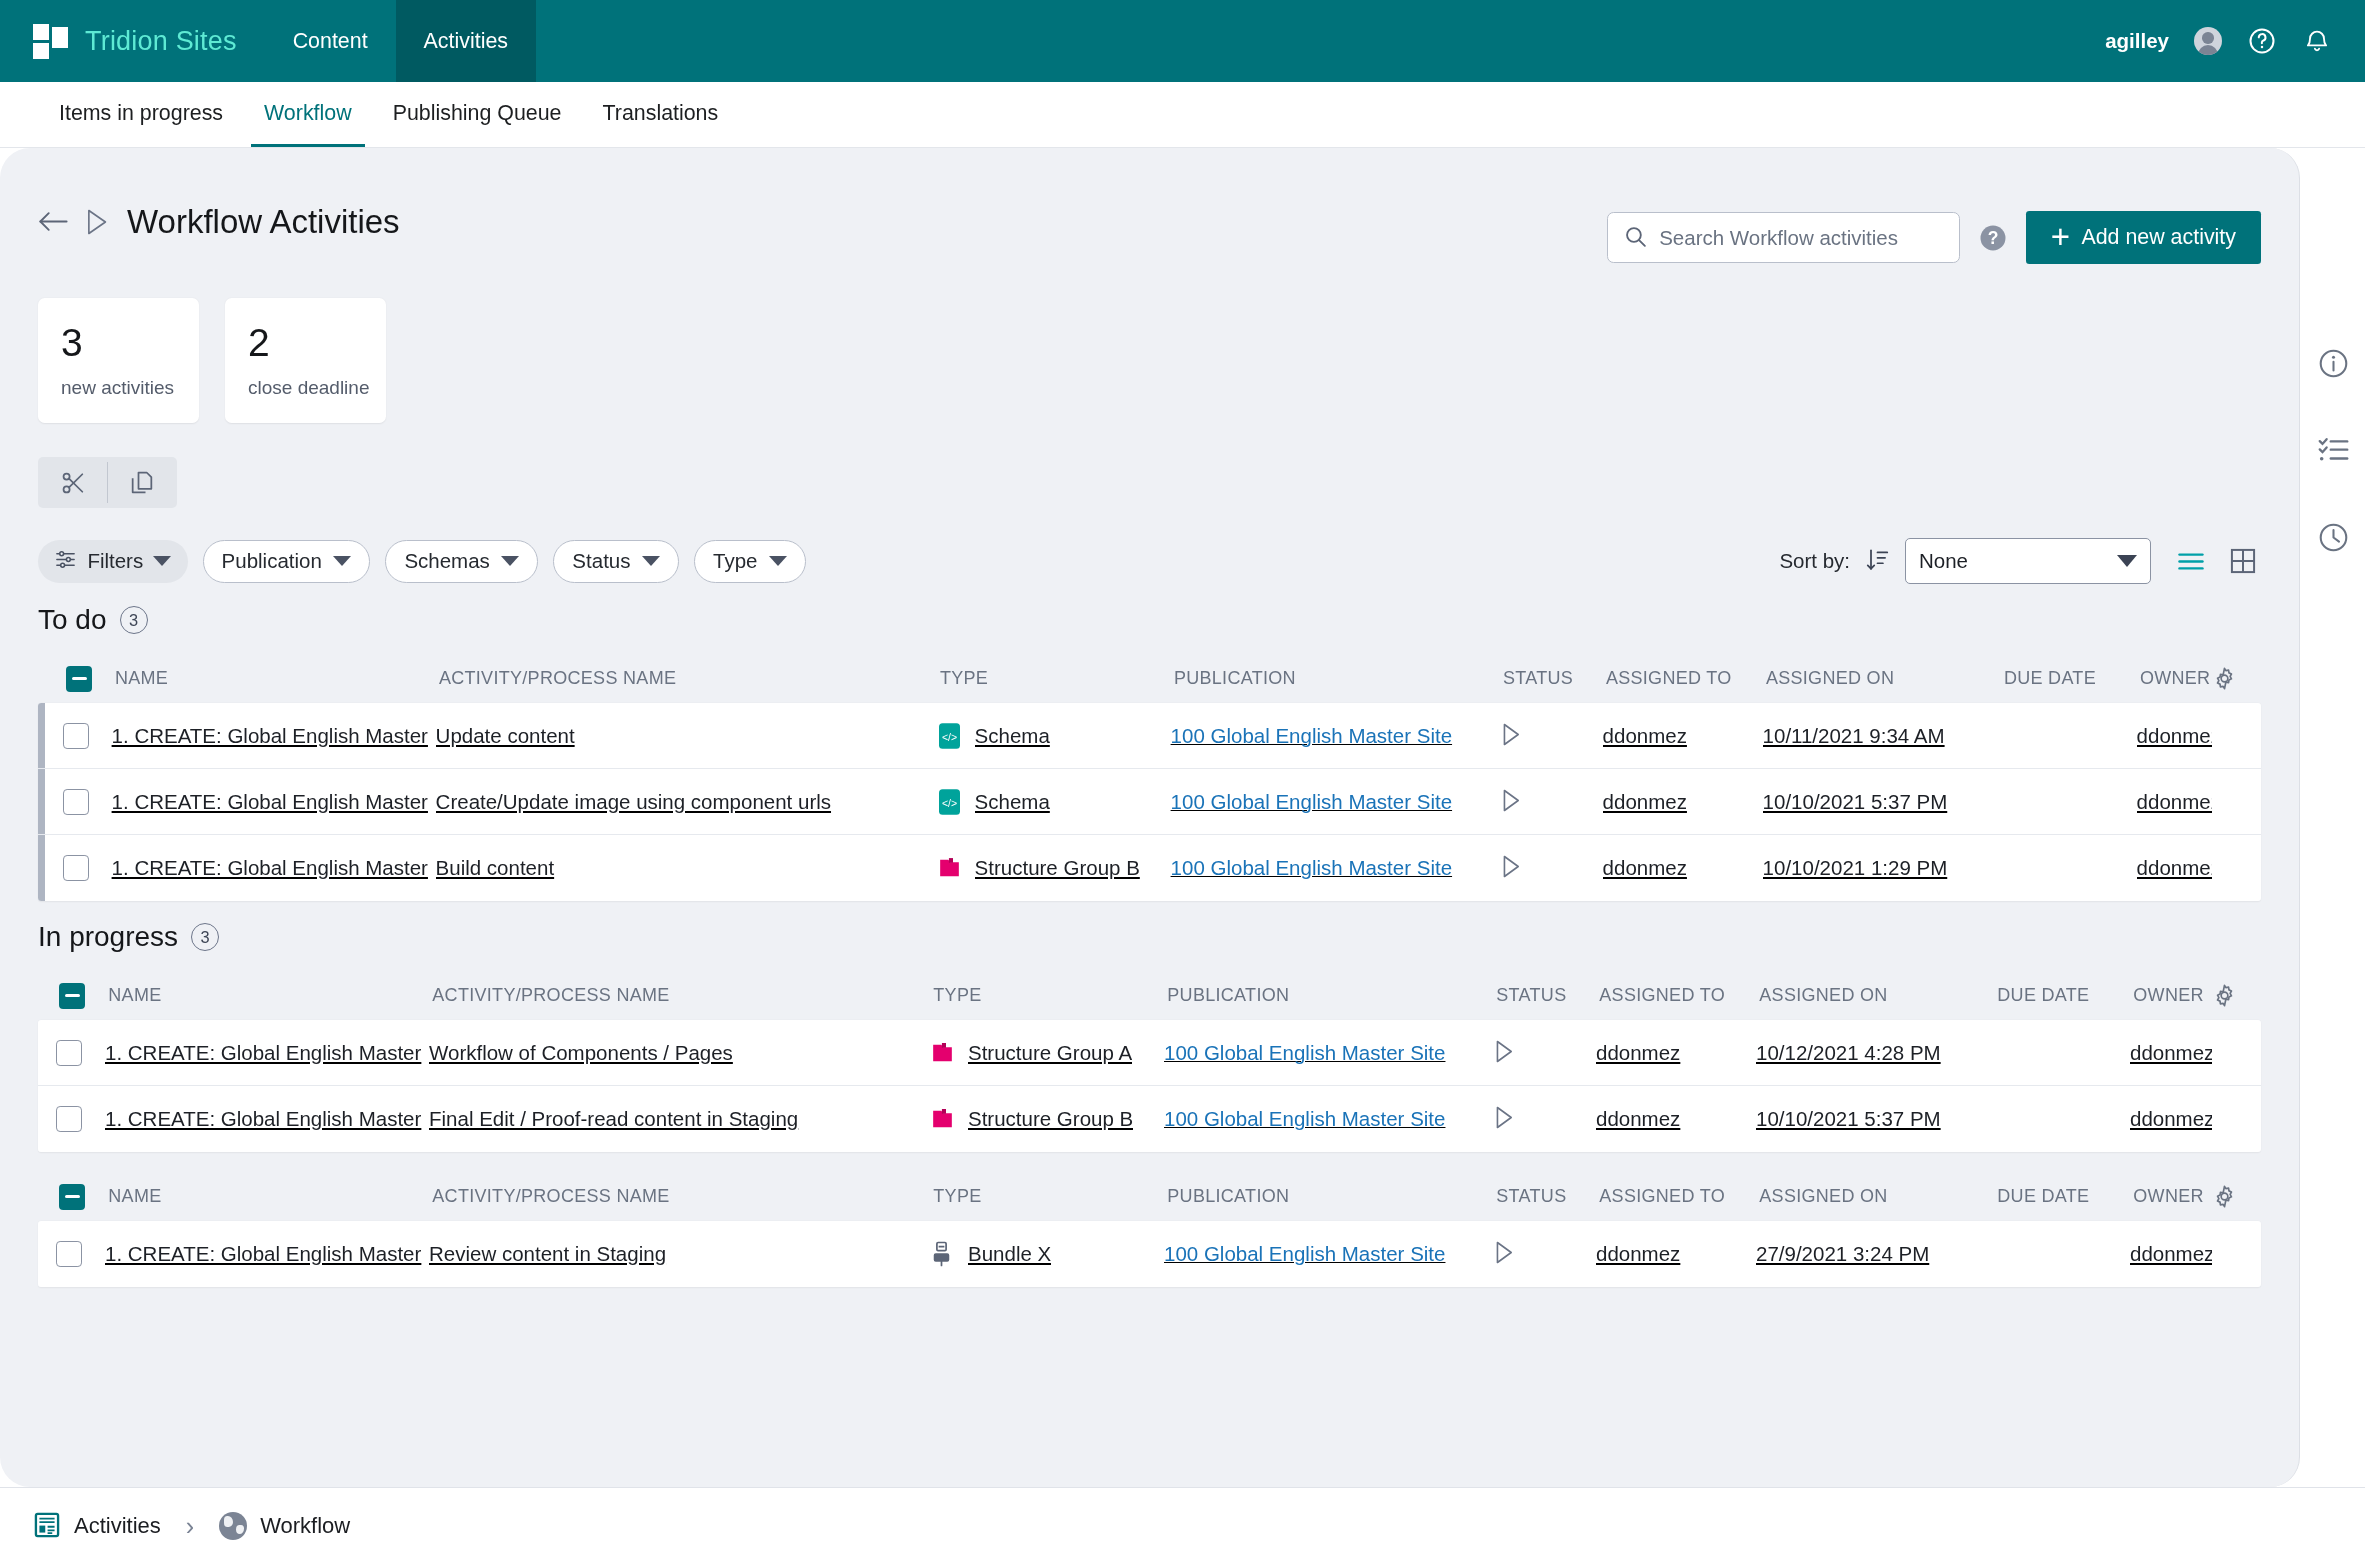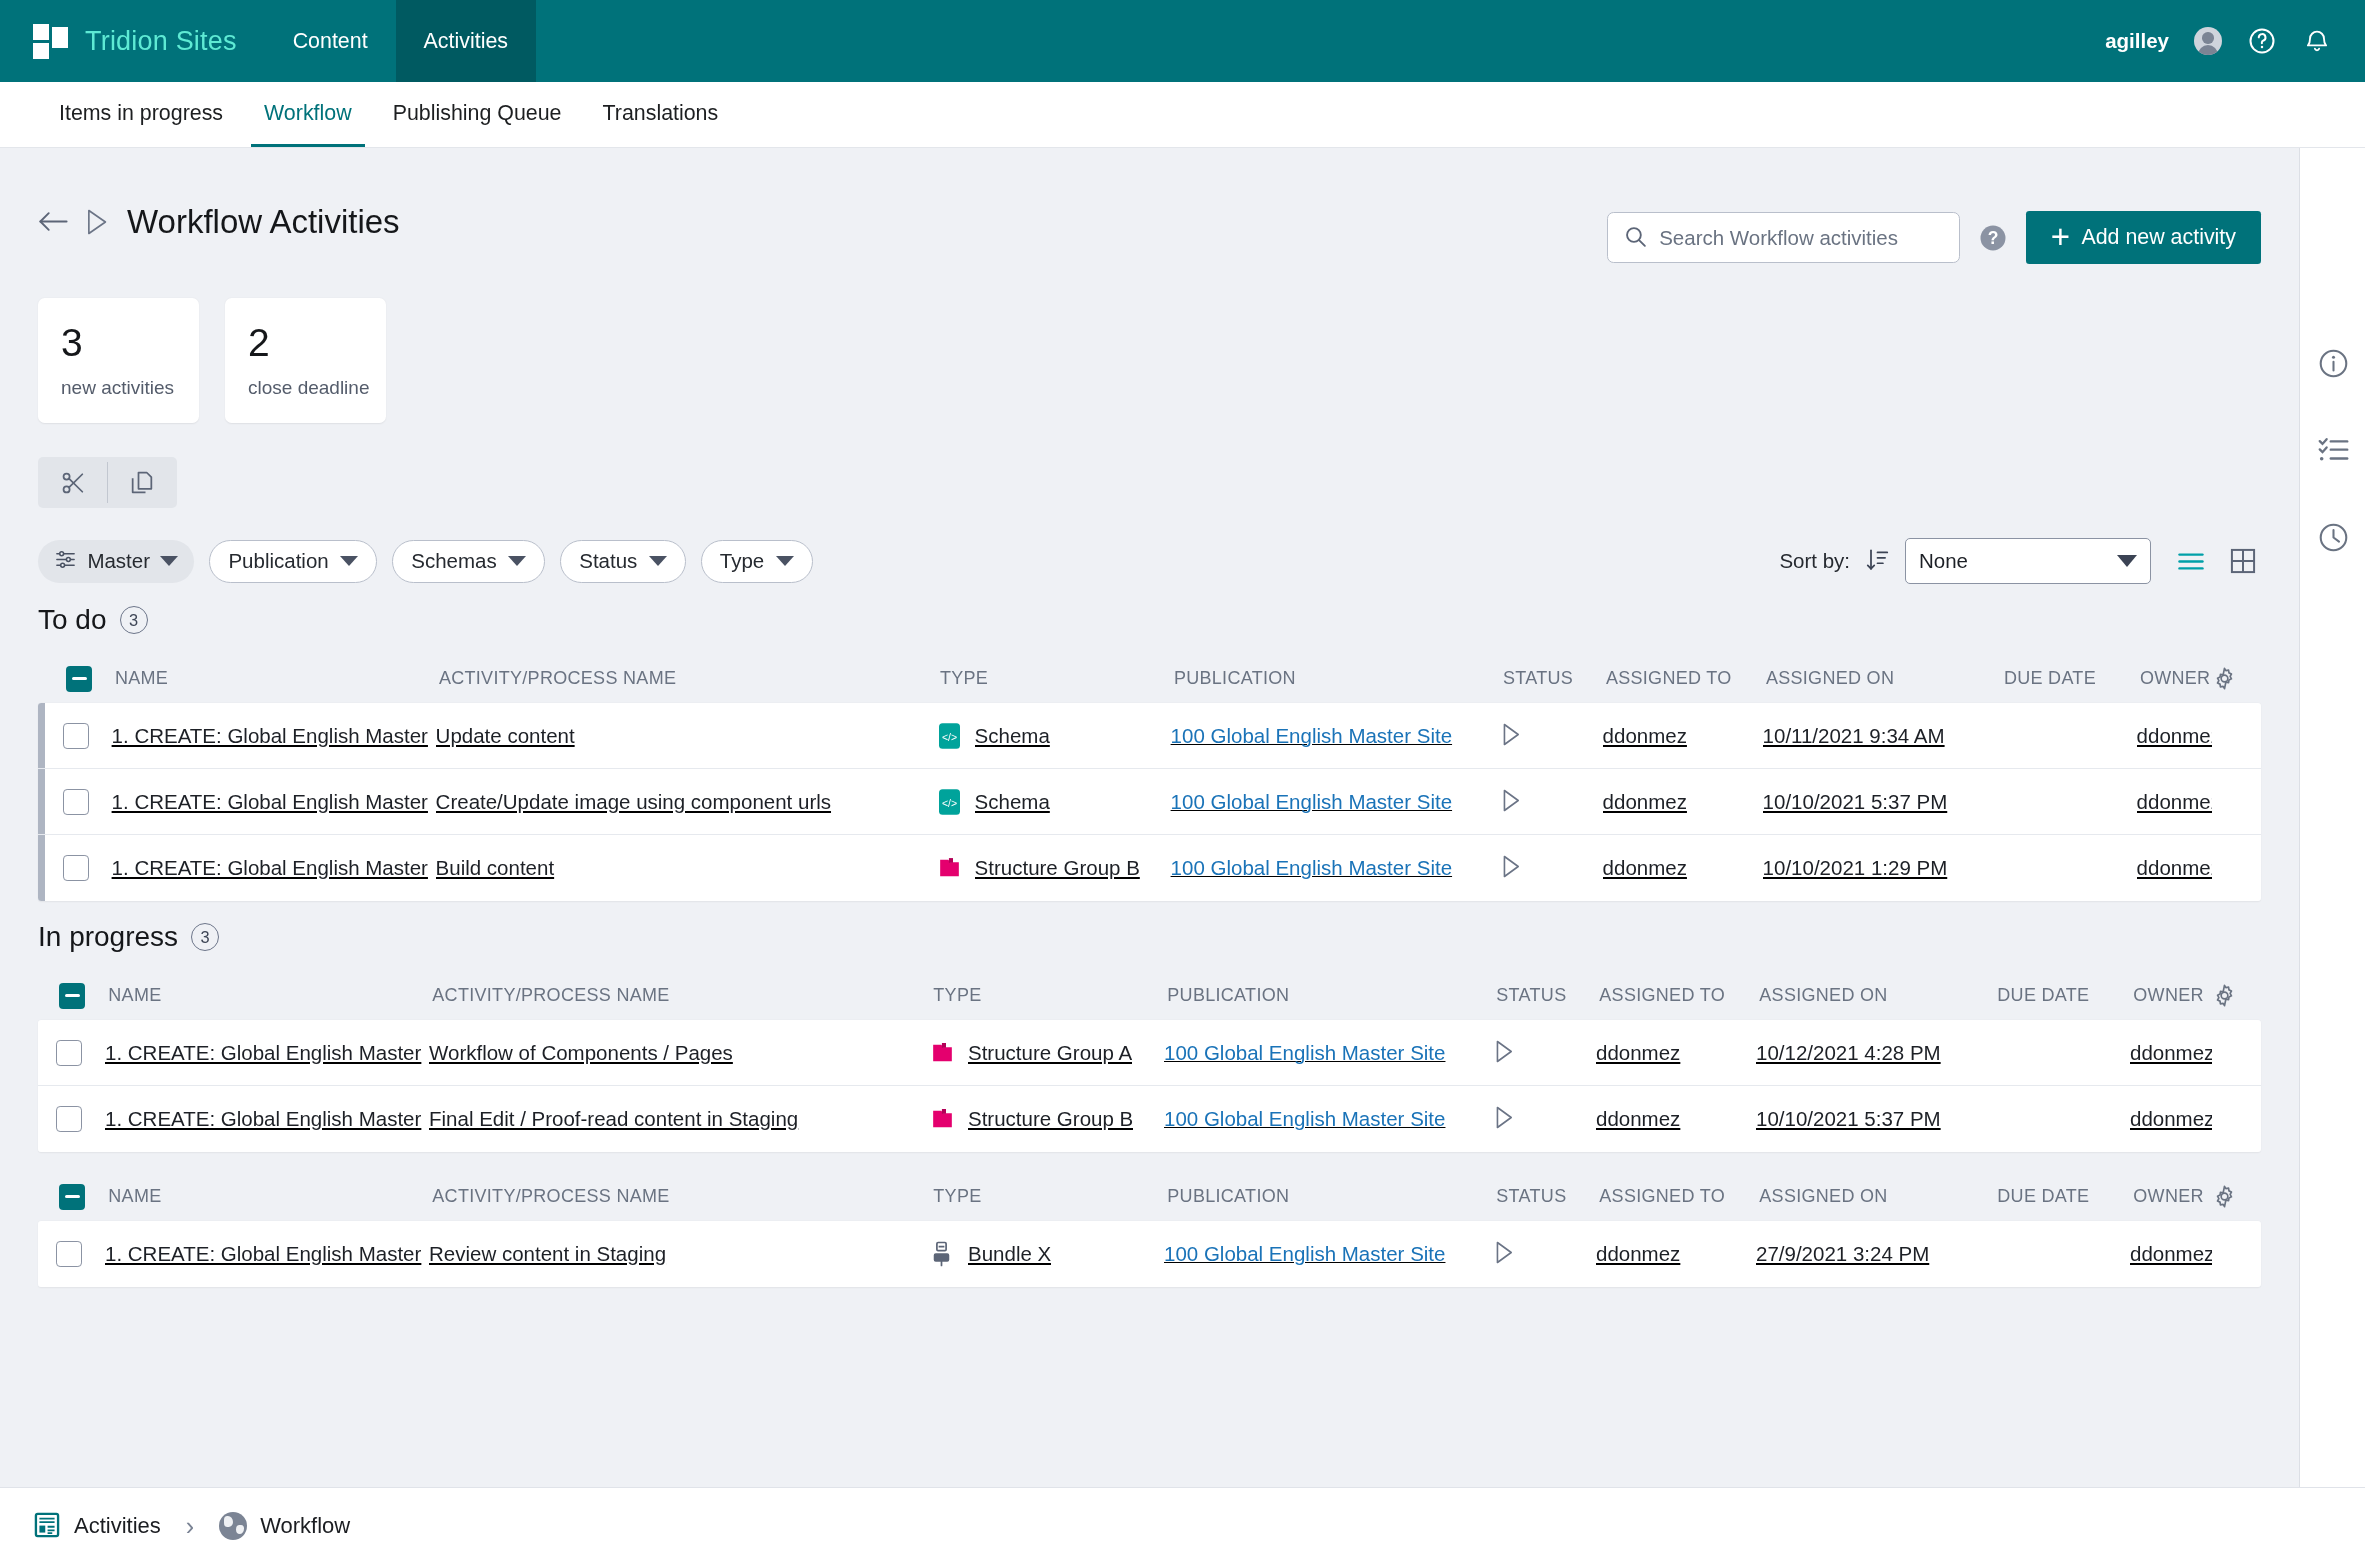--- a/index.html
+++ b/index.html
@@ -50,20 +50,21 @@
     display: flex; align-items: center; font-size: 21.4px; color: #1d1f21; cursor: pointer;
     padding: 0 13px; margin-right: 15px; border-bottom: 3.3px solid transparent; white-space: nowrap;
   }
   .subtab.active { color: #00727a; border-bottom-color: #00727a; }
 
   
   .body-wrap { flex: 1 1 auto; display: flex; min-height: 0; }
   .main {
     flex: 1 1 auto; background: #eff1f5; position: relative; overflow: hidden;
     border-right: 0.8px solid #dcdfe5;
+    border-radius: 30px;
   }
   .rightrail {
     width: 66px; flex: 0 0 66px; background: #fff; display: flex; flex-direction: column;
     align-items: center; padding-top: 197px; gap: 51px;
   }
   .rail-icon { width: 36px; height: 36px; display: flex; align-items: center; justify-content: center; cursor: pointer; }
 
   
   .page-head { display: flex; align-items: center; padding: 31px 38px 0 38px; }
   .back-arrow, .play-tri { cursor: pointer; display: flex; align-items: center; }
@@ -314,21 +315,21 @@
           <span>
             <svg width="23" height="23" viewBox="0 0 24 24" fill="none" stroke="#4a5263" stroke-width="1.6" stroke-linecap="round">
               <path d="M3 6h18"></path>
                 <path d="M3 12h18"></path>
                 <path d="M3 18h18"></path>
               <circle cx="8" cy="6" r="2" fill="#eff1f5"></circle>
                 <circle cx="15" cy="12" r="2" fill="#eff1f5"></circle>
                 <circle cx="9" cy="18" r="2" fill="#eff1f5"></circle>
             </svg>
           </span>
-          <span class="lbl">Master</span>
+          <span class="lbl">Filters</span>
           <span class="caret"></span>
         </div>
 
         <div class="chip">
           <span class="chip-label">Publication</span>
           <span class="caret"></span>
         </div>
         <div class="chip">
           <span class="chip-label">Schemas</span>
           <span class="caret"></span>

